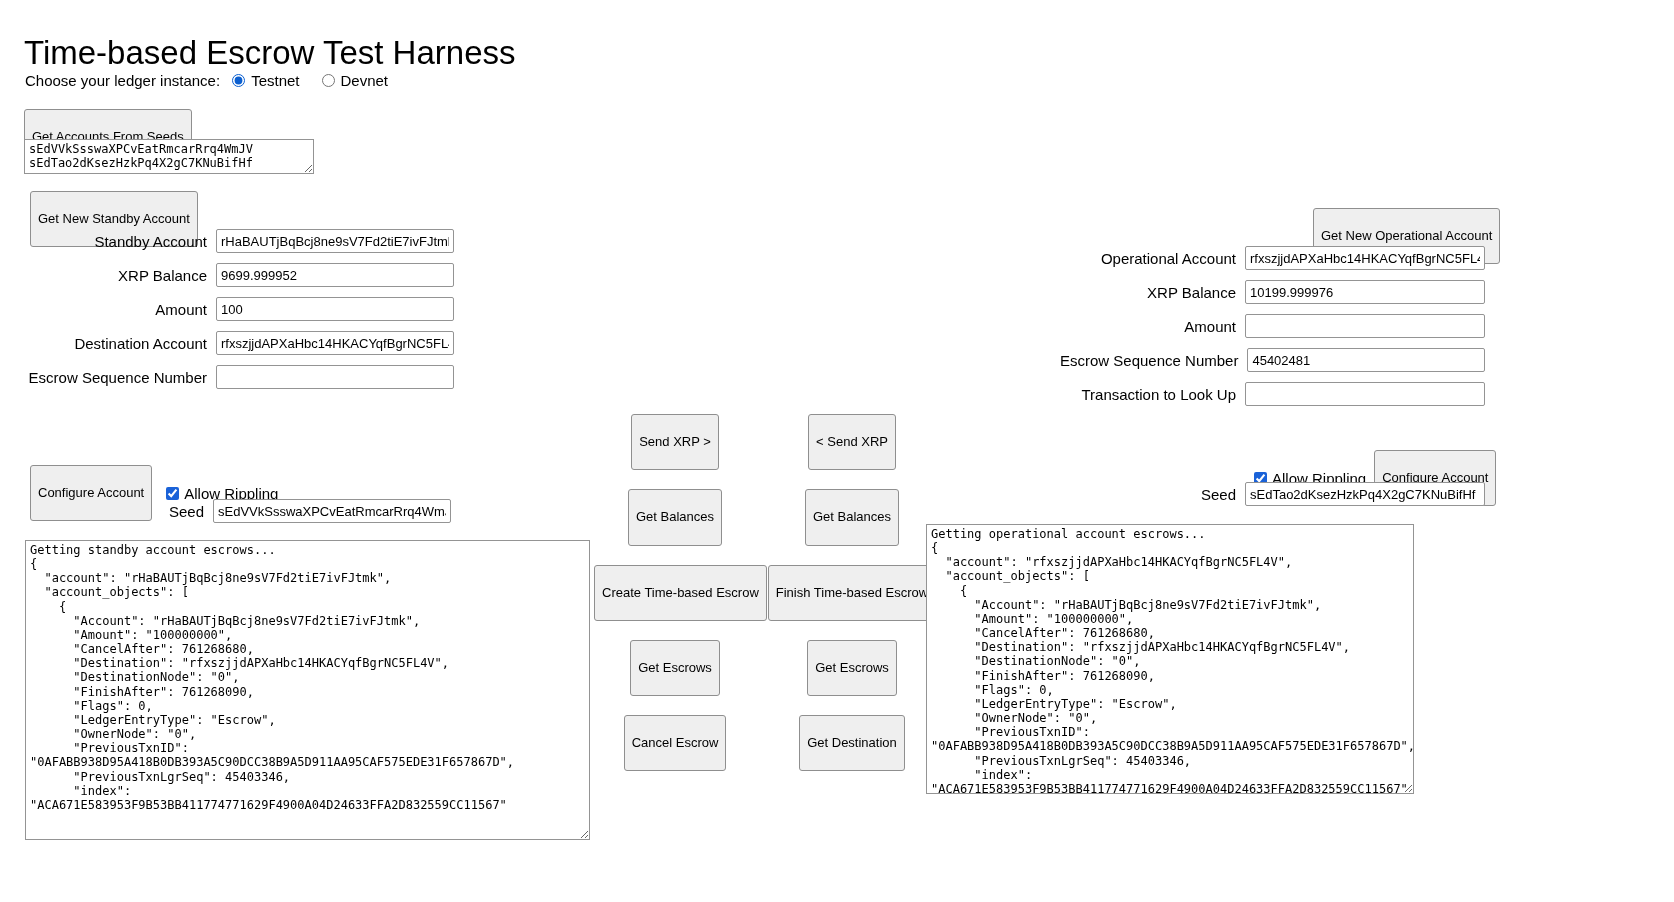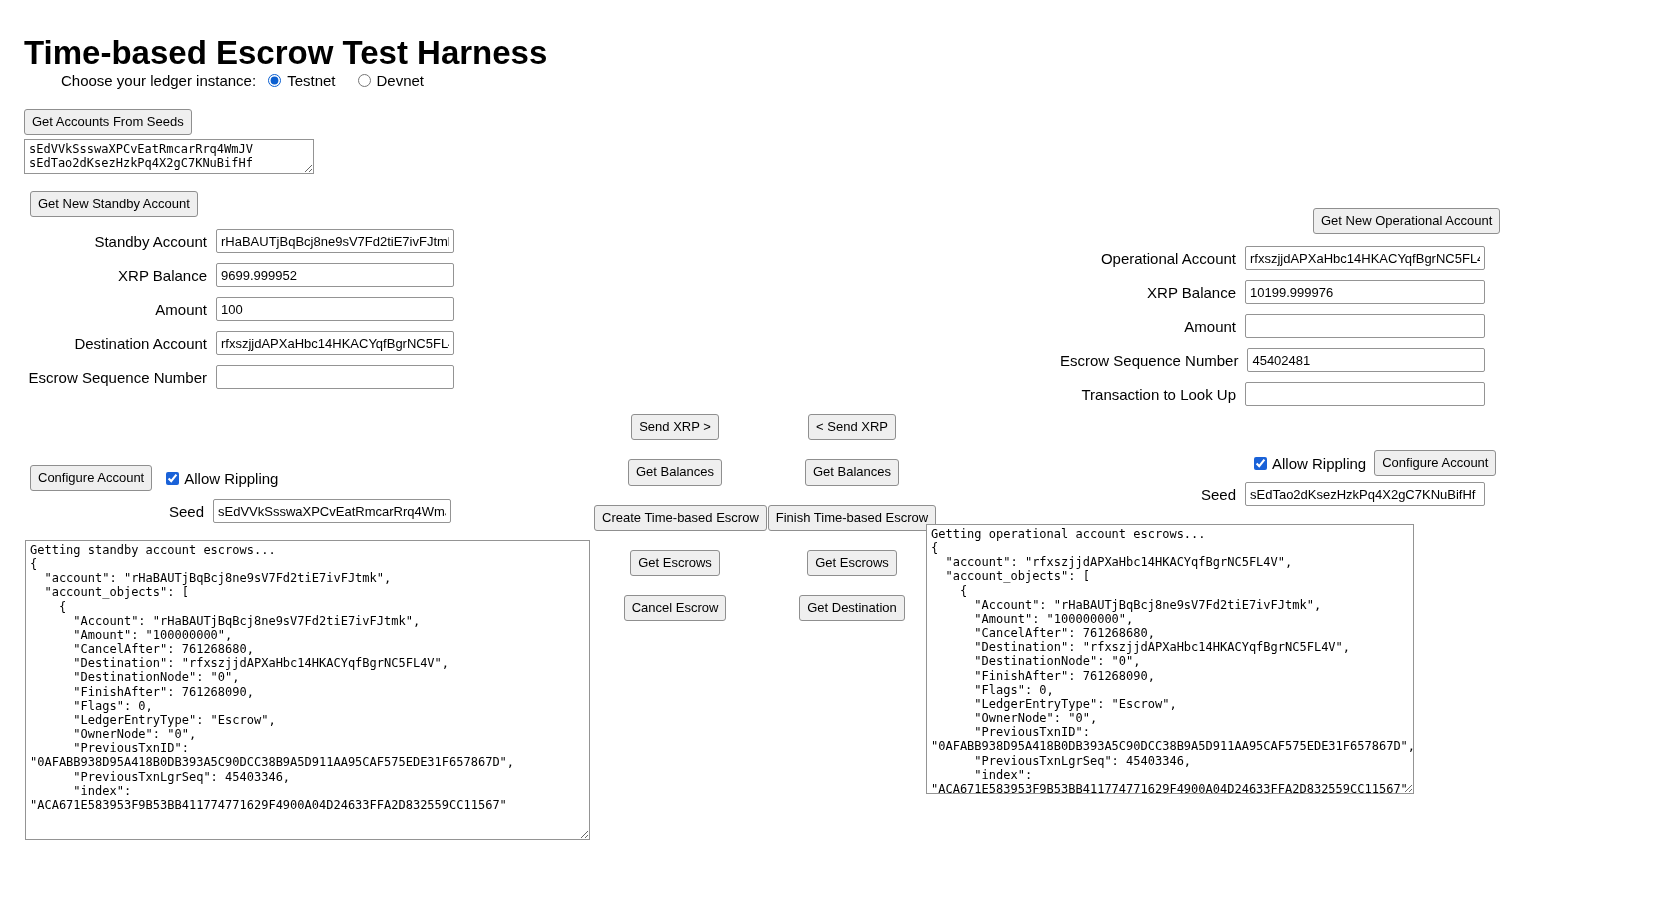--- a/index.html
+++ b/index.html
@@ -14,34 +14,34 @@
     font-size: 15px;
     color: #000000;
     position: relative;
     overflow: hidden;
   }
   .page-title {
     position: absolute;
     left: 24px;
     top: 12px;
     font-size: 33px;
-    font-weight: bold;
+    font-weight: normal;
     letter-spacing: 0px;
     white-space: nowrap;
   }
   .ledger-row {
     position: absolute;
     left: 25px;
     top: 72px;
     display: flex;
     align-items: center;
     gap: 0px;
     font-size: 15px;
   }
-  .ledger-label { margin-right: 12px; margin-left: 36px; }
+  .ledger-label { margin-right: 12px; }
   .radio-wrap {
     display: inline-flex;
     align-items: center;
     margin-right: 22px;
   }
   input[type=radio] {
     width: 13px;
     height: 13px;
     margin: 0 6px 0 0;
     accent-color: #0b5fd0;
@@ -51,21 +51,21 @@
     height: 13px;
     margin: 0 5px 0 0;
     accent-color: #1a62d8;
   }
   button {
     font-family: "Liberation Sans", sans-serif;
     font-size: 13px;
     background: #efefef;
     border: 1px solid #8f8f8f;
     border-radius: 3px;
-    padding: 5px 7px;
+    padding: 20px 7px;
     color: #000;
     cursor: pointer;
     line-height: 1.1;
     white-space: nowrap;
   }
   input[type=text] {
     font-family: "Liberation Sans", sans-serif;
     font-size: 13px;
     border: 1px solid #949494;
     border-radius: 2px;

